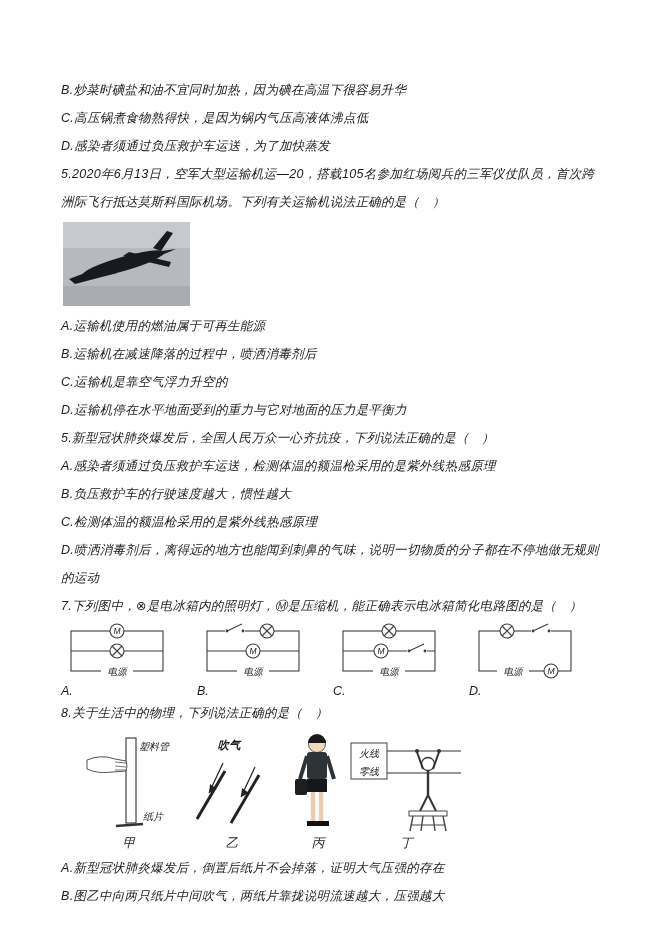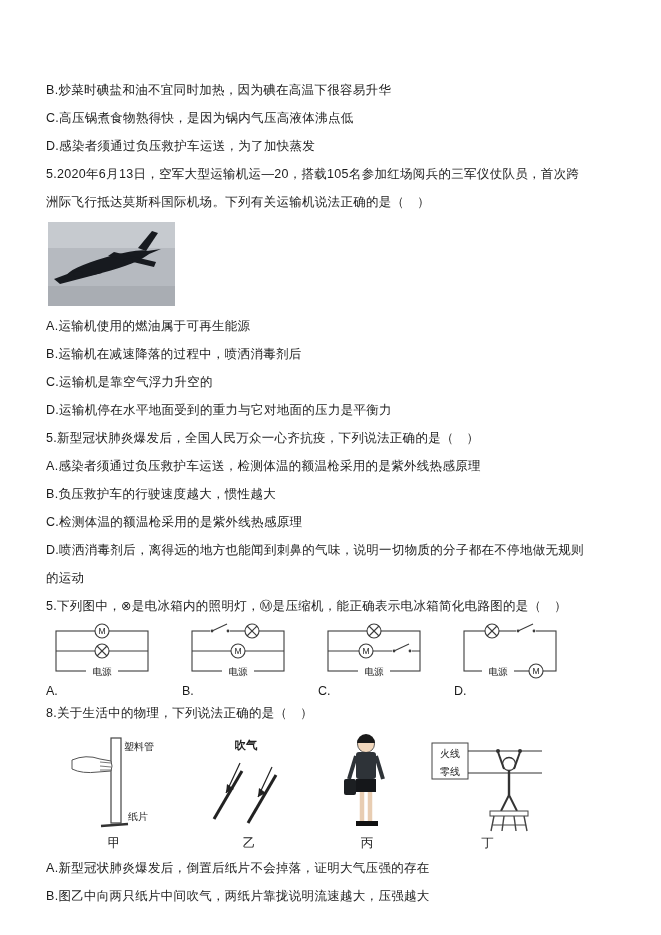--- a/index.html
+++ b/index.html
@@ -1,24 +1,24 @@
 <!DOCTYPE html>
 <html><head>
 <meta charset="utf-8">
 <style>
   * { margin:0; padding:0; box-sizing:border-box; }
   html,body { width:661px; height:935px; background:#ffffff; }
   body { font-family:"Liberation Sans","DejaVu Sans",sans-serif; color:#1c1c1c; position:relative; overflow:hidden; }
-  .content { position:absolute; left:46px; top:76px; width:542px; font-size:12.5px; line-height:28px; }
+  .content { position:absolute; left:61px; top:76px; width:542px; font-size:12.5px; line-height:28px;font-style:italic; }
   p.line { margin:0; letter-spacing:0.3px; }
   .plane-wrap { margin:6px 0 6px 2px; width:127px; height:84px; }
   .circuits { display:flex; gap:24px; margin:3px 0 0 0; }
   .circuit { display:flex; flex-direction:column; }
   .circuit .clabel { line-height:16px; font-size:12.5px; margin-top:2px; }
-  .figures { display:flex; align-items:flex-end; gap:32px; margin:4px 0 2px 20px; }
+  .figures { display:flex; align-items:flex-end; margin:4px 0 2px 20px; }
   .figure { display:flex; flex-direction:column; align-items:center; }
   .figure .fcaption { line-height:18px; font-size:12.5px; margin-top:1px; }
   svg text { font-family:inherit; fill:#222; }
   .cstroke { stroke:#3d3d3d; stroke-width:1.1; fill:none; }
 </style>
 </head>
 <body>
 
 <div class="content">
 
@@ -49,21 +49,21 @@
   <p class="line">B.运输机在减速降落的过程中，喷洒消毒剂后</p>
   <p class="line">C.运输机是靠空气浮力升空的</p>
   <p class="line">D.运输机停在水平地面受到的重力与它对地面的压力是平衡力</p>
 
   <p class="line">5.新型冠状肺炎爆发后，全国人民万众一心齐抗疫，下列说法正确的是（　）</p>
   <p class="line">A.感染者须通过负压救护车运送，检测体温的额温枪采用的是紫外线热感原理</p>
   <p class="line">B.负压救护车的行驶速度越大，惯性越大</p>
   <p class="line">C.检测体温的额温枪采用的是紫外线热感原理</p>
   <p class="line">D.喷洒消毒剂后，离得远的地方也能闻到刺鼻的气味，说明一切物质的分子都在不停地做无规则的运动</p>
 
-  <p class="line">5.下列图中，⊗是电冰箱内的照明灯，Ⓜ是压缩机，能正确表示电冰箱简化电路图的是（　）</p>
+  <p class="line">7.下列图中，⊗是电冰箱内的照明灯，Ⓜ是压缩机，能正确表示电冰箱简化电路图的是（　）</p>
 
   <div class="circuits">
 
     <div class="circuit">
       <svg width="112" height="58" viewBox="0 0 112 58">
         <rect class="cstroke" x="10" y="8" width="92" height="40"></rect>
         <line class="cstroke" x1="10" y1="28" x2="102" y2="28"></line>
         <circle cx="56" cy="8" r="7" fill="#fff" stroke="#3d3d3d" stroke-width="1.1"></circle>
         <text x="56" y="11" text-anchor="middle" font-size="8.5">M</text>
         <circle cx="56" cy="28" r="7" fill="#fff" stroke="#3d3d3d" stroke-width="1.1"></circle>

